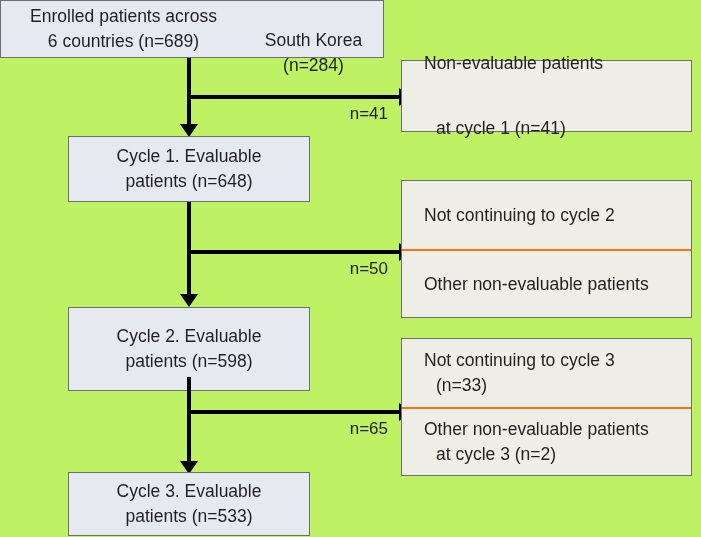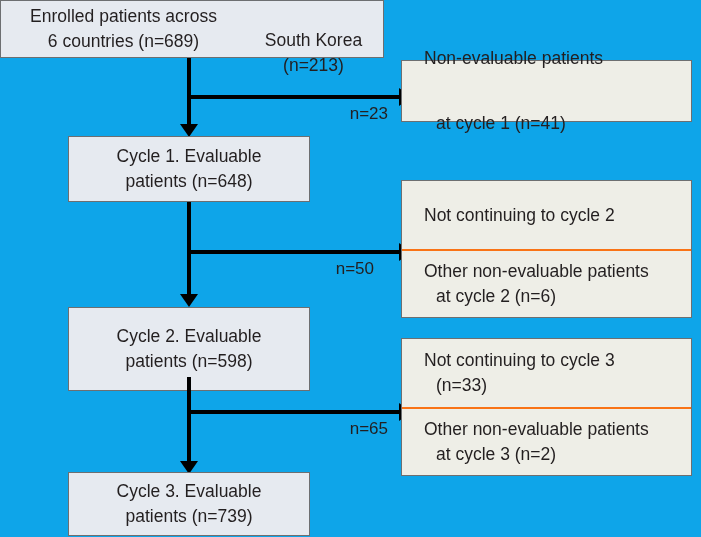--- a/index.html
+++ b/index.html
@@ -7,21 +7,21 @@
     padding: 0;
     background: #ffffff;
   }
   body {
     font-family: "Liberation Sans", sans-serif;
   }
   #canvas {
     position: relative;
     width: 701px;
     height: 537px;
-    background: #0ea5e9;
+    background: #bef264;
     overflow: hidden;
   }
 
   
   .box {
     position: absolute;
     box-sizing: border-box;
     border: 1px solid #6d6f71;
     display: flex;
     flex-direction: column;
@@ -146,54 +146,53 @@
 
 <div id="canvas">
 
   <div class="box box-blue" id="enrolled-box">
     <div class="col col-left">
       <div class="line">Enrolled patients across</div>
       <div class="line">6 countries (n=689)</div>
     </div>
     <div class="col col-right">
       <div class="line">South Korea</div>
-      <div class="line">(n=213)</div>
+      <div class="line">(n=284)</div>
     </div>
   </div>
 
   <div class="vline" style="left:187px; top:58px; height:67px;"></div>
   <div class="arrow-down" style="left:180px; top:124px;"></div>
 
   <div class="hline" style="left:187px; top:95px; width:214px;"></div>
   <div class="arrow-right" style="left:399px; top:88px;"></div>
-  <div class="edge-label" style="left:318px; top:104px; width:70px;">n=23</div>
-
-  <div class="box box-cream outcome" style="left:401px; top:60px; width:291px; height:62px;">
+  <div class="edge-label" style="left:318px; top:104px; width:70px;">n=41</div>
+
+  <div class="box box-cream outcome" style="left:401px; top:60px; width:291px; height:72px;">
     <div class="line line1">Non-evaluable patients</div>
     <div class="line line2">at cycle 1 (n=41)</div>
   </div>
 
   <div class="box box-blue cycle-box" style="left:68px; top:136px; width:242px; height:66px;">
     <div class="line">Cycle 1. Evaluable</div>
     <div class="line">patients (n=648)</div>
   </div>
 
   <div class="vline" style="left:187px; top:202px; height:93px;"></div>
   <div class="arrow-down" style="left:180px; top:294px;"></div>
   <div class="hline" style="left:187px; top:250px; width:214px;"></div>
   <div class="arrow-right" style="left:399px; top:243px;"></div>
-  <div class="edge-label" style="left:304px; top:259px; width:70px;">n=50</div>
+  <div class="edge-label" style="left:318px; top:259px; width:70px;">n=50</div>
 
   <div class="split-box" style="left:401px; top:180px; width:291px; height:138px;">
     <div class="split-half">
       <div class="line line1">Not continuing to cycle 2</div>
     </div>
     <div class="split-half">
       <div class="line line1">Other non-evaluable patients</div>
-      <div class="line line2">at cycle 2 (n=6)</div>
     </div>
   </div>
 
   <div class="box box-blue cycle-box" style="left:68px; top:307px; width:242px; height:84px;">
     <div class="line">Cycle 2. Evaluable</div>
     <div class="line">patients (n=598)</div>
   </div>
 
   <div class="vline" style="left:187px; top:377px; height:86px;"></div>
   <div class="arrow-down" style="left:180px; top:461px;"></div>
@@ -207,16 +206,16 @@
       <div class="line line2">(n=33)</div>
     </div>
     <div class="split-half">
       <div class="line line1">Other non-evaluable patients</div>
       <div class="line line2">at cycle 3 (n=2)</div>
     </div>
   </div>
 
   <div class="box box-blue cycle-box" style="left:68px; top:472px; width:242px; height:64px;">
     <div class="line">Cycle 3. Evaluable</div>
-    <div class="line">patients (n=739)</div>
+    <div class="line">patients (n=533)</div>
   </div>
 
 </div>
 
 </body></html>

